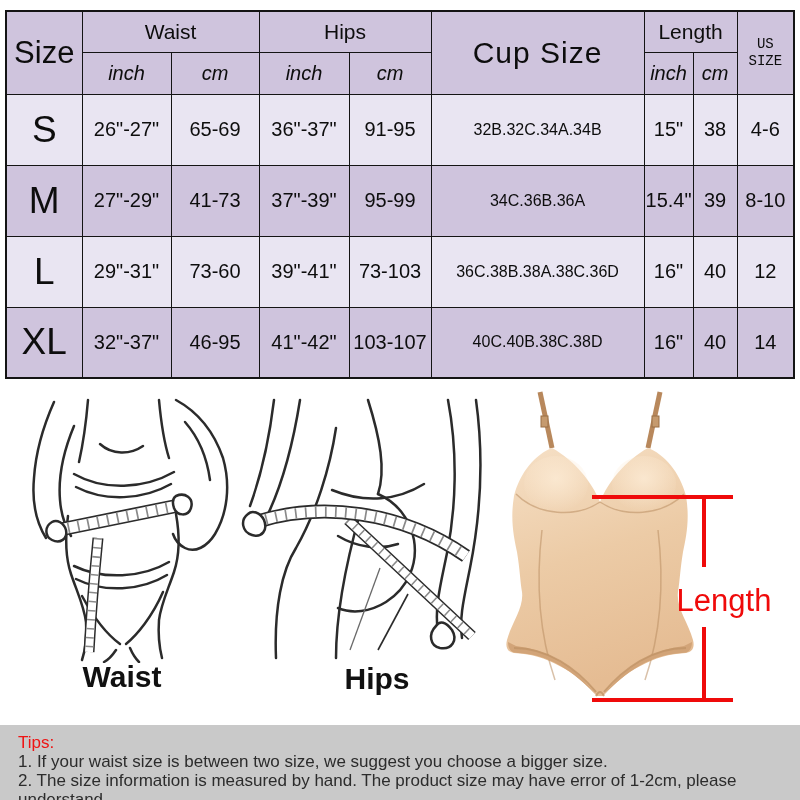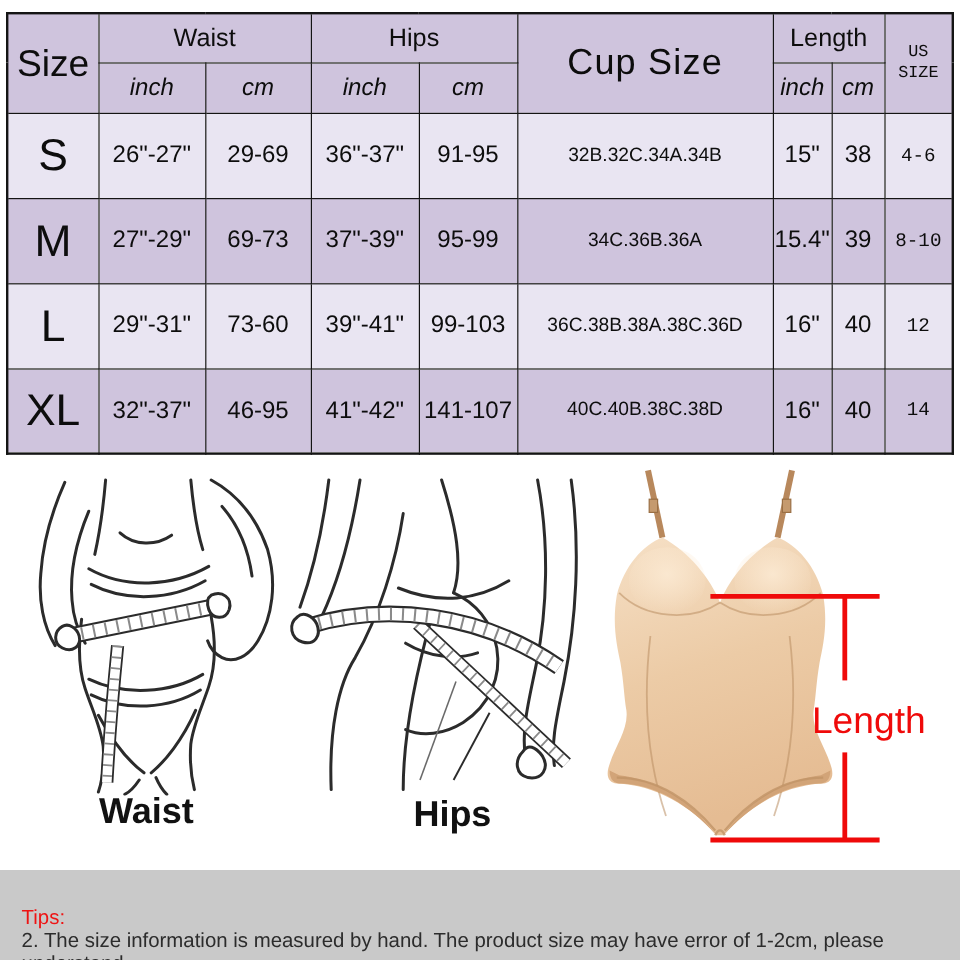--- a/index.html
+++ b/index.html
@@ -24,21 +24,21 @@
   tr.data{height:71px;}
   .th-size{font-size:31px;font-weight:bold;}
   .th-cup{font-size:30px;font-weight:bold;letter-spacing:1px;}
   .th-group{font-size:21px;}
   .th-unit{font-size:20px;}
   .th-us{font-size:14px;line-height:17px;font-family:Liberation Mono, monospace;}
   .td-label{font-size:37px;font-weight:bold;}
   .td-val{font-size:20px;}
   .td-cup{font-size:16px;}
   .td-len{font-size:20px;font-weight:bold;}
-  .td-us{font-size:16px;font-family:Liberation Mono, monospace;}
+  .td-us{font-size:20px;}
   
   .fig-waist{position:absolute;left:8px;top:398px;}
   .fig-hips{position:absolute;left:240px;top:398px;}
   .fig-product{position:absolute;left:500px;top:390px;}
   .fig-label{
     position:absolute;top:660px;width:190px;text-align:center;
     font-size:30px;font-weight:bold;color:#111;
   }
   .fig-label.waist{left:27px;}
   .fig-label.hips{left:282px;top:662px;}
@@ -54,21 +54,21 @@
   .tape-ticks.sm{stroke-width:8;stroke-dasharray:1.5 7.5;}
   .seam{fill:none;stroke:#c09467;stroke-width:2;opacity:.8;}
   .seam-soft{fill:none;stroke:#b98e62;stroke-width:1.5;opacity:.55;}
   .red-line{stroke:#ef0a0a;stroke-width:4;}
   .red-text{fill:#ef0a0a;font-size:31px;font-family:"Liberation Sans","DejaVu Sans",sans-serif;}
   
   .tips{
     position:absolute;left:0;top:725px;width:800px;height:75px;background:#c9c9c9;
     box-sizing:border-box;padding:8px 0 0 18px;
   }
-  .tips-title{color:#ee1414;font-size:17px;line-height:19px;margin-top:22px;}
+  .tips-title{color:#ee1414;font-size:17px;line-height:19px;}
   .tips-item{color:#2c2c2c;font-size:17px;line-height:19px;}
 </style>
 </head>
 <body>
 
 <div class="stage">
 
   <table class="size-chart">
     <colgroup>
       <col style="width:76px">
@@ -99,56 +99,56 @@
         <th class="th-unit">inch</th>
         <th class="th-unit">cm</th>
         <th class="th-unit">inch</th>
         <th class="th-unit">cm</th>
       </tr>
     </thead>
     <tbody>
       <tr class="data row-light">
         <td class="td-label">S</td>
         <td class="td-val">26"-27"</td>
-        <td class="td-val">29-69</td>
+        <td class="td-val">65-69</td>
         <td class="td-val">36"-37"</td>
         <td class="td-val">91-95</td>
         <td class="td-cup">32B.32C.34A.34B</td>
         <td class="td-len">15"</td>
         <td class="td-len">38</td>
         <td class="td-us">4-6</td>
       </tr>
       <tr class="data row-dark">
         <td class="td-label">M</td>
         <td class="td-val">27"-29"</td>
-        <td class="td-val">69-73</td>
+        <td class="td-val">41-73</td>
         <td class="td-val">37"-39"</td>
         <td class="td-val">95-99</td>
         <td class="td-cup">34C.36B.36A</td>
         <td class="td-len">15.4"</td>
         <td class="td-len">39</td>
         <td class="td-us">8-10</td>
       </tr>
       <tr class="data row-light">
         <td class="td-label">L</td>
         <td class="td-val">29"-31"</td>
         <td class="td-val">73-60</td>
         <td class="td-val">39"-41"</td>
-        <td class="td-val">99-103</td>
+        <td class="td-val">73-103</td>
         <td class="td-cup">36C.38B.38A.38C.36D</td>
         <td class="td-len">16"</td>
         <td class="td-len">40</td>
         <td class="td-us">12</td>
       </tr>
       <tr class="data row-dark">
         <td class="td-label">XL</td>
         <td class="td-val">32"-37"</td>
         <td class="td-val">46-95</td>
         <td class="td-val">41"-42"</td>
-        <td class="td-val">141-107</td>
+        <td class="td-val">103-107</td>
         <td class="td-cup">40C.40B.38C.38D</td>
         <td class="td-len">16"</td>
         <td class="td-len">40</td>
         <td class="td-us">14</td>
       </tr>
     </tbody>
   </table>
 
   <svg class="fig-waist" width="230" height="265" viewBox="0 0 230 265">
     <g class="outline">
@@ -274,16 +274,17 @@
       <line class="red-line" x1="92" y1="107" x2="233" y2="107"></line>
       <line class="red-line" x1="204" y1="107" x2="204" y2="177"></line>
       <line class="red-line" x1="204" y1="237" x2="204" y2="310"></line>
       <line class="red-line" x1="92" y1="310" x2="233" y2="310"></line>
       <text class="red-text" x="224" y="221" text-anchor="middle">Length</text>
     </g>
   </svg>
 
   <div class="tips">
     <div class="tips-title">Tips:</div>
+    <div class="tips-item">1. If your waist size is between two size, we suggest you choose a bigger size.</div>
     <div class="tips-item">2. The size information is measured by hand. The product size may have error of 1-2cm, please understand.</div>
   </div>
 
 </div>
 
 </body></html>

